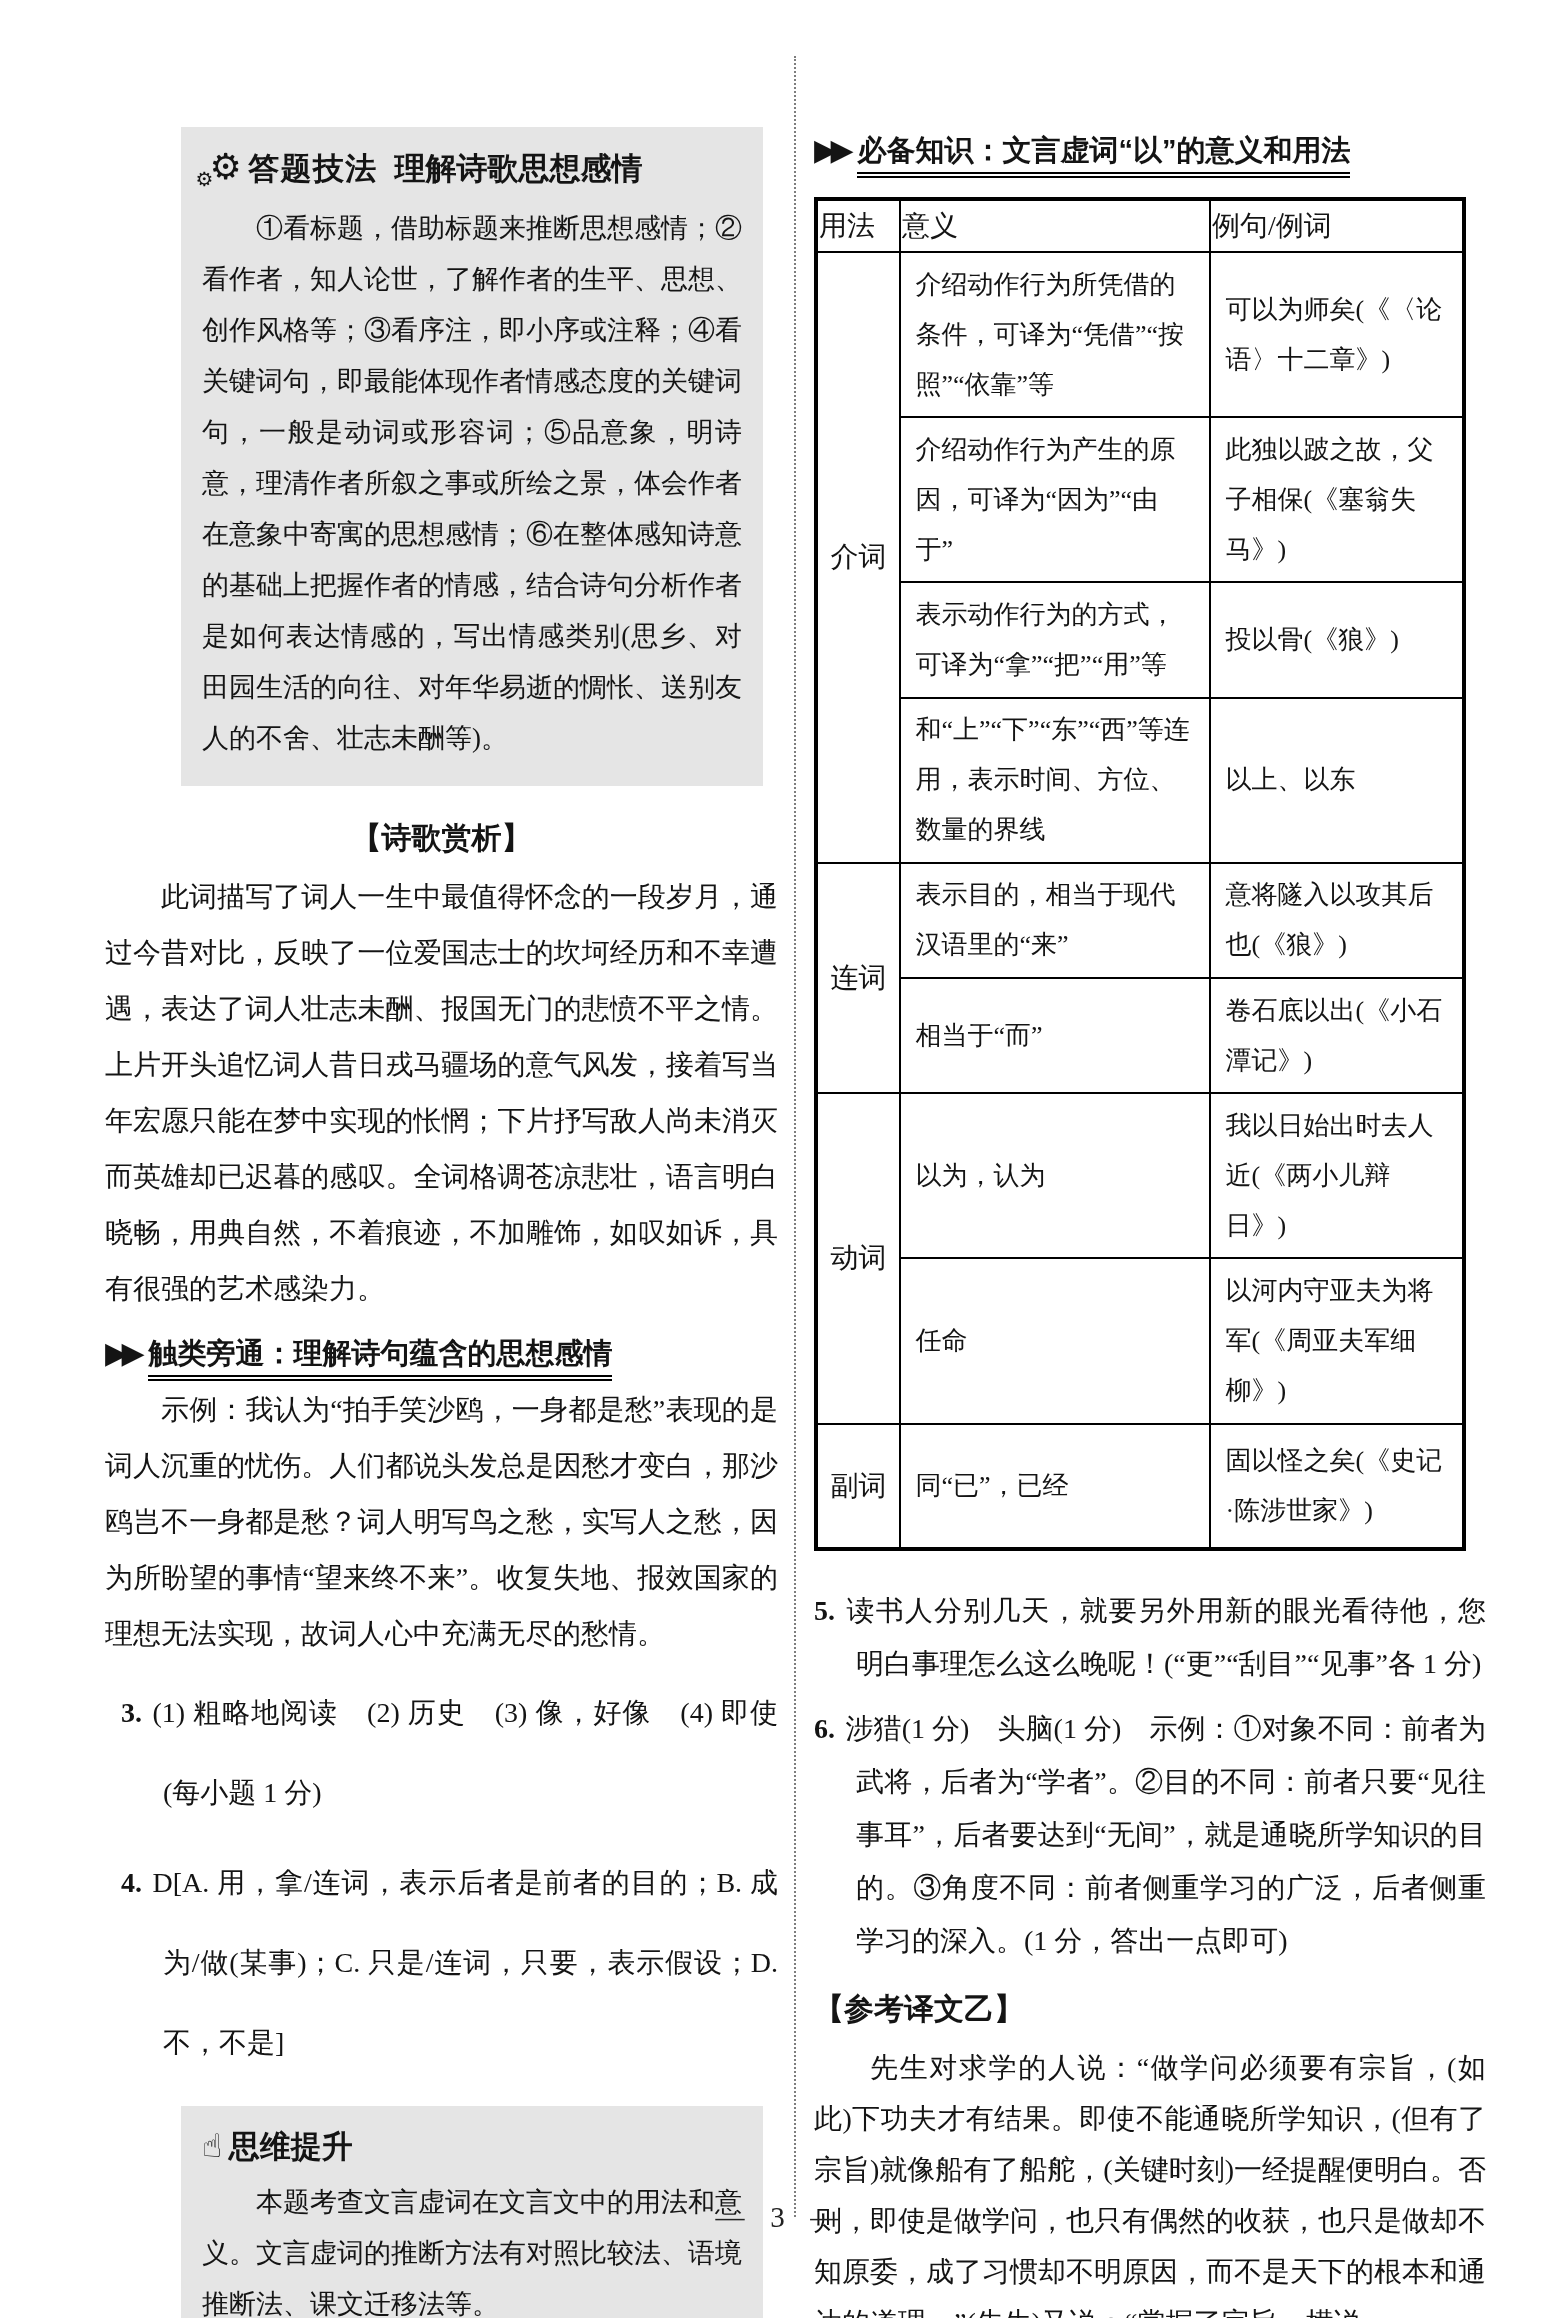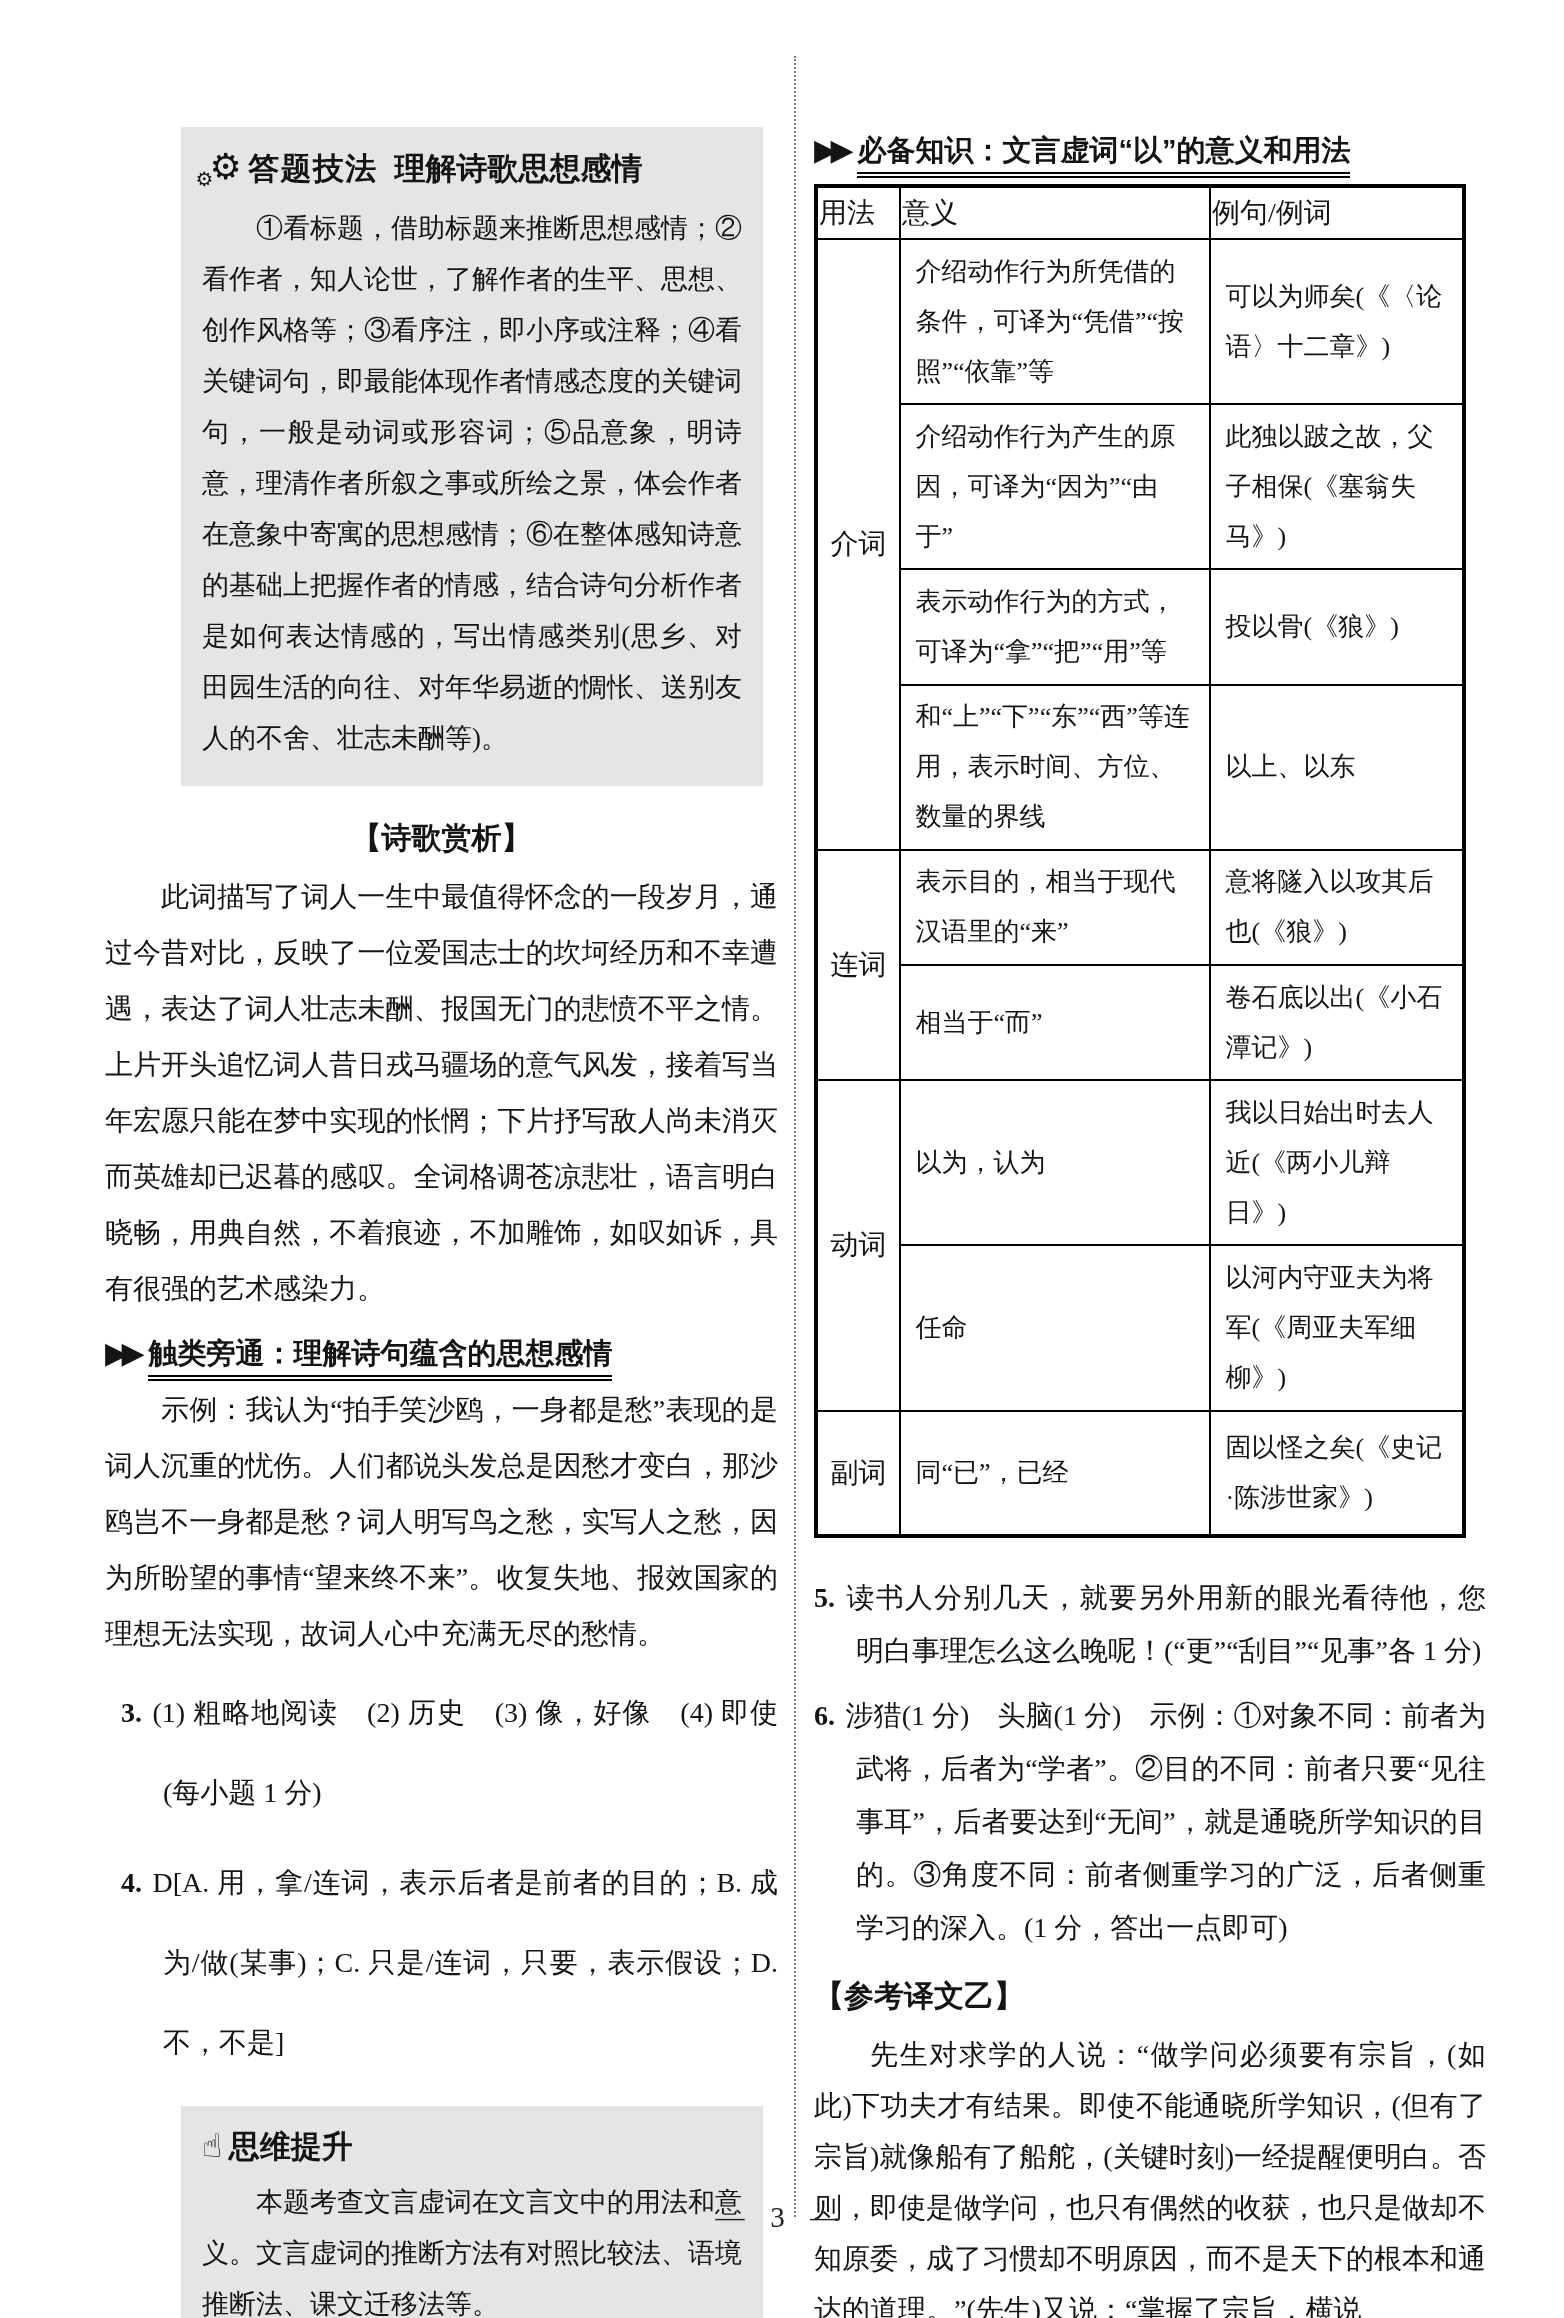--- a/index.html
+++ b/index.html
@@ -43,21 +43,21 @@
     font-family:"DejaVu Sans","Liberation Sans",sans-serif; }
   .underlined { border-bottom:6px double #000; padding-bottom:6px; }
 
   .answer {
     font-size:28px; line-height:80px; text-align:justify;
     margin:10.5px 0 0 16px; padding-left:42px; text-indent:-42px;
   }
   .answer .num { font-weight:bold; margin-right:10.5px; }
 
   
-  .kn-heading { font-size:29px; line-height:38px; margin:4px 0 15px 0; }
+  .kn-heading { font-size:29px; line-height:38px; margin:4px 0 28px 0; }
 
   table.usage-table {
     border-collapse:collapse; table-layout:fixed; width:648px;
     border:4px solid #000;
   }
   .usage-table col.c-usage { width:84px; }
   .usage-table col.c-meaning { width:310px; }
   .usage-table col.c-example { width:254px; }
   .usage-table th, .usage-table td { border:2px solid #000; font-weight:normal; }
   .usage-table th { font-size:28px; text-align:left; }

